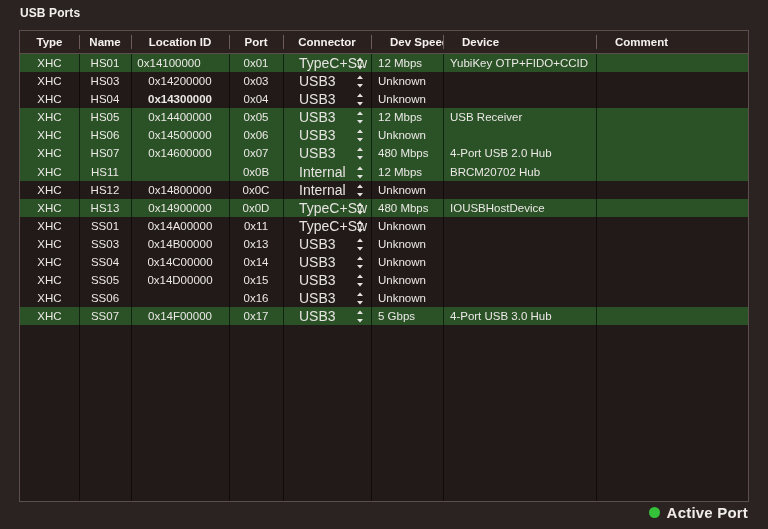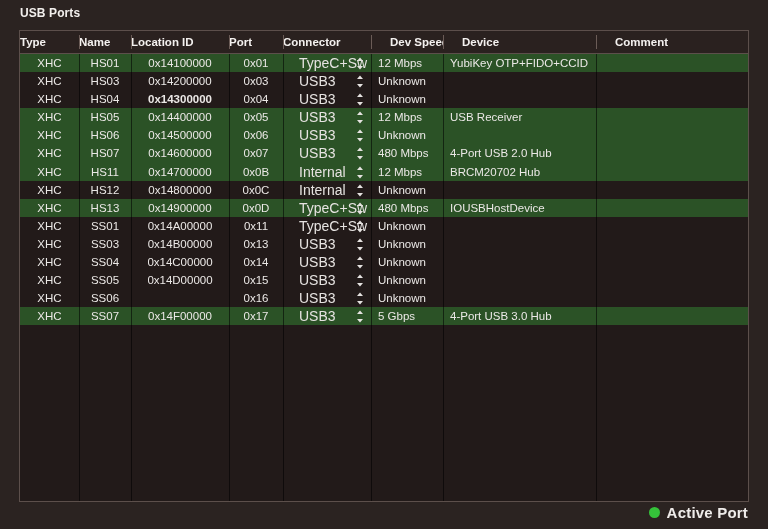--- a/index.html
+++ b/index.html
@@ -70,21 +70,21 @@
     top: 0;
     height: 22px;
     line-height: 22px;
     font-size: 11.5px;
     font-weight: bold;
     color: #f4f1ef;
     white-space: nowrap;
     overflow: hidden;
     box-sizing: border-box;
   }
-  .th.center { }
+  .th.center { text-align: center; }
   .th.left   { text-align: left; padding-left: 19px; }
   
   .th-sep {
     position: absolute;
     top: 4px;
     height: 14px;
     width: 1px;
     background: #6b5c57;
   }
 
@@ -199,21 +199,21 @@
       <div class="th left" style="left: 423px; width: 153px;">Device</div>
       <div class="th-sep" style="left: 423px;"></div>
       <div class="th left" style="left: 576px; width: 152px;">Comment</div>
       <div class="th-sep" style="left: 576px;"></div>
     </div>
 
   <div class="tbody" id="tbody">
       <div class="row active">
         <div class="cell center" style="left: 0px; width: 59px;">XHC</div>
         <div class="cell center" style="left: 59px; width: 52px;">HS01</div>
-        <div class="cell center" style="left: 111px; width: 98px;">0x14100000</div>
+        <div class="cell center" style="left: 100px; width: 98px;">0x14100000</div>
         <div class="cell center" style="left: 209px; width: 54px;">0x01</div>
         <div class="connector" style="left: 263px; width: 88px;">
           <span class="conn-label">TypeC+Sw</span>
           <span class="stepper">
             <svg width="8" height="13" viewBox="0 0 8 13">
               <path d="M4 0.5 L7 4 L1 4 Z" fill="#e6e3e1"></path>
               <path d="M4 12.5 L1 9 L7 9 Z" fill="#e6e3e1"></path>
             </svg>
           </span>
         </div>
@@ -307,21 +307,20 @@
             </svg>
           </span>
         </div>
         <div class="cell left" style="left: 351px; width: 72px;">480 Mbps</div>
         <div class="cell left" style="left: 423px; width: 153px;">4-Port USB 2.0 Hub</div>
         <div class="cell left" style="left: 576px; width: 152px;"></div>
       </div>
       <div class="row active">
         <div class="cell center" style="left: 0px; width: 59px;">XHC</div>
         <div class="cell center" style="left: 59px; width: 52px;">HS11</div>
-        <div class="cell center" style="left: 111px; width: 98px;">0x14700000</div>
         <div class="cell center" style="left: 209px; width: 54px;">0x0B</div>
         <div class="connector" style="left: 263px; width: 88px;">
           <span class="conn-label">Internal</span>
           <span class="stepper">
             <svg width="8" height="13" viewBox="0 0 8 13">
               <path d="M4 0.5 L7 4 L1 4 Z" fill="#e6e3e1"></path>
               <path d="M4 12.5 L1 9 L7 9 Z" fill="#e6e3e1"></path>
             </svg>
           </span>
         </div>

